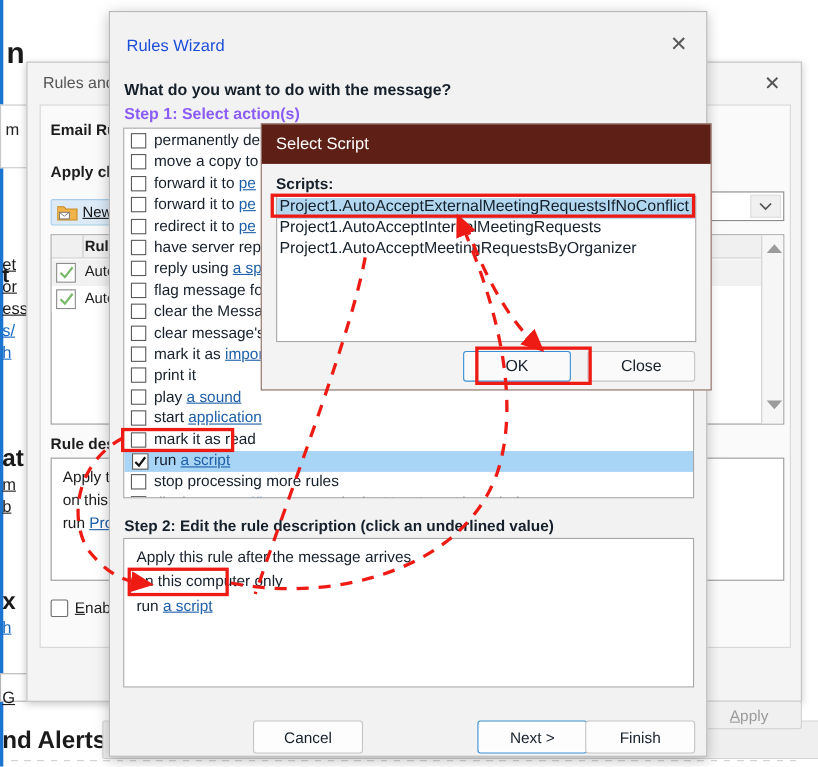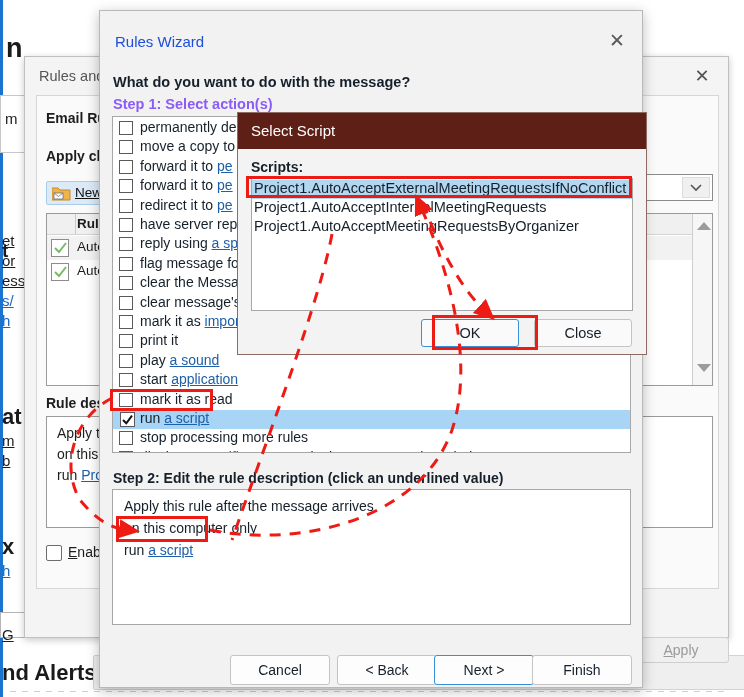--- a/index.html
+++ b/index.html
@@ -334,21 +334,20 @@
 
     <div class="rw-s2">Step 2: Edit the rule description (click an underlined value)</div>
     <div class="rw-desc">
       <div class="dl" style="top:8px;">Apply this rule after the message arrives</div>
       <div class="dl" style="top:30px;">on this computer only</div>
       <div class="dl" style="top:52px;"><span>run </span><span class="lnk">a script</span></div>
     </div>
 
     <div class="rw-btns">
       <div class="btn" style="left:130px;">Cancel</div>
-      <div class="btn" style="left:237px;">&lt; Back</div>
       <div class="btn focus" style="left:334px;">Next &gt;</div>
       <div class="btn" style="left:432px;">Finish</div>
     </div>
   </div>
 
   <div class="ss">
     <div class="ss-bar">
       <span class="t">Select Script</span>
     </div>
     <div class="ss-lbl">Scripts:</div>

